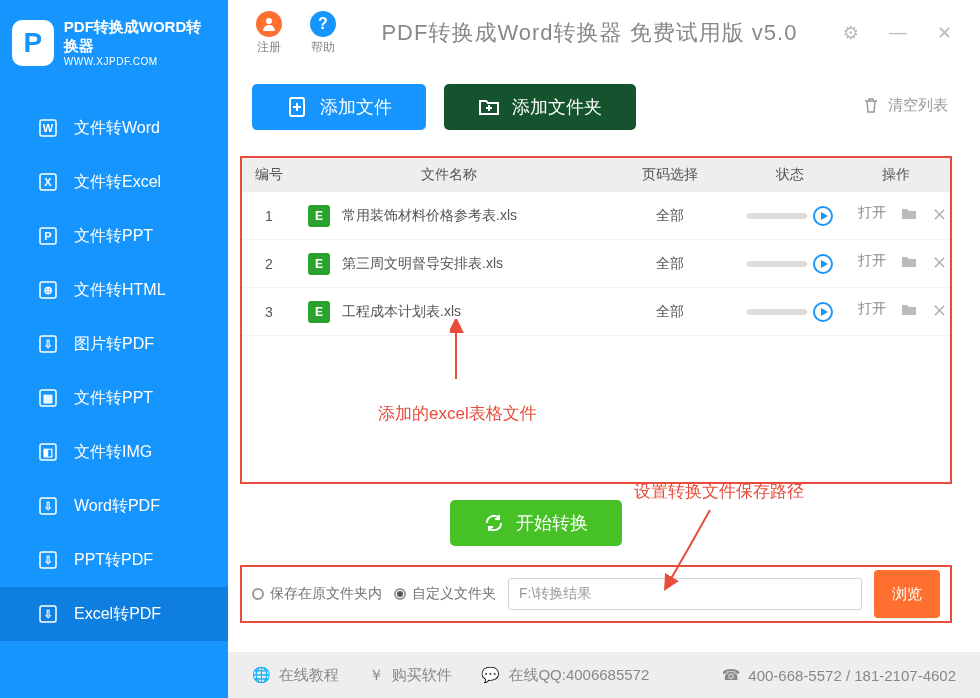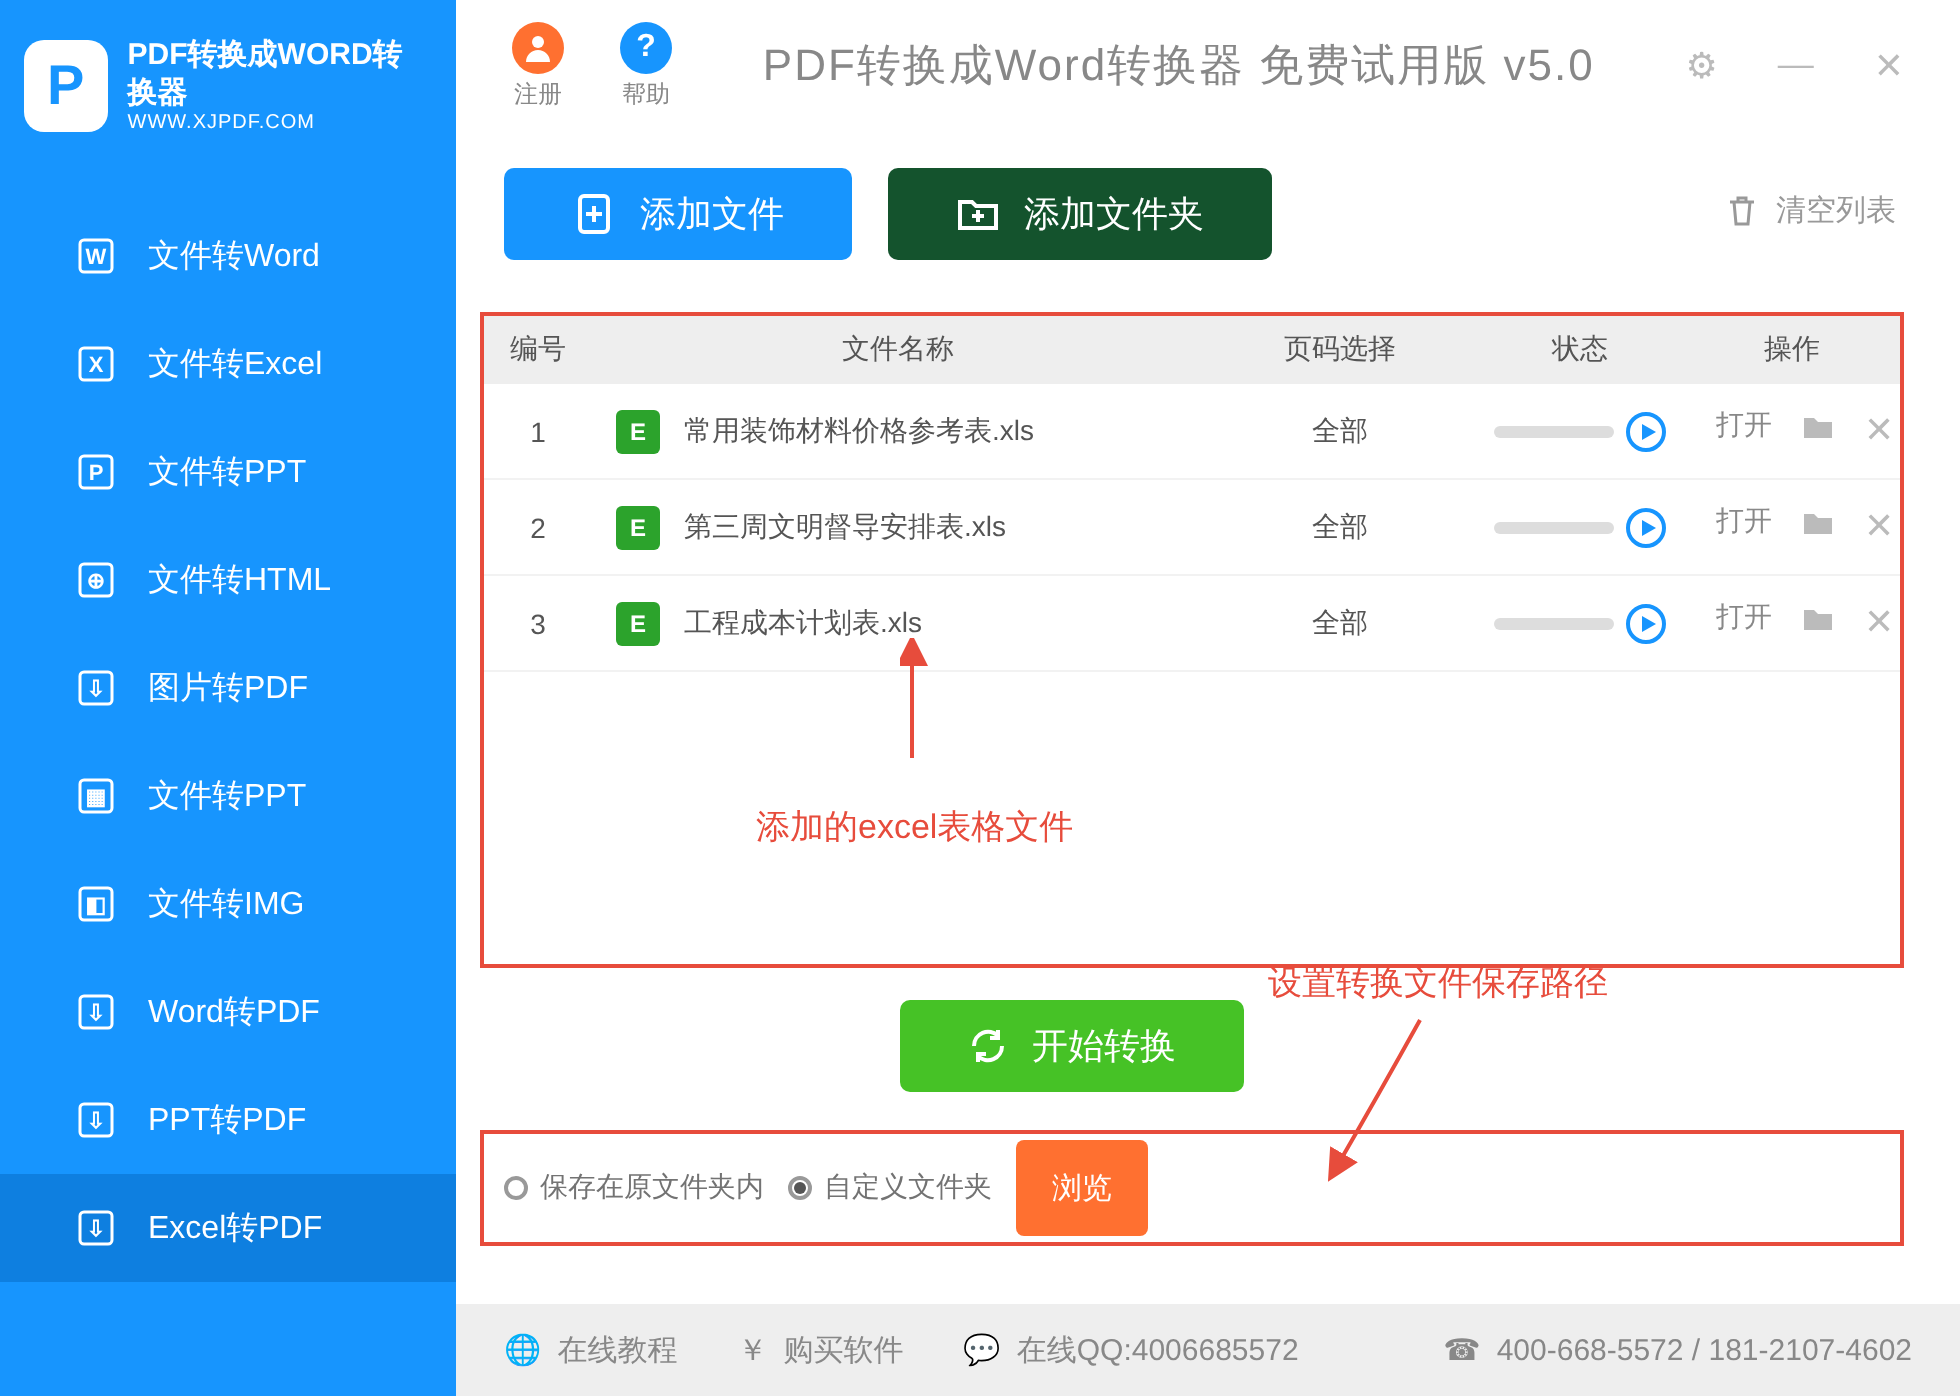--- a/index.html
+++ b/index.html
@@ -331,20 +331,21 @@
 
 <div class="save-section">
   <label class="radio-wrap">
     <span class="radio"></span>
     <span>保存在原文件夹内</span>
   </label>
   <label class="radio-wrap">
     <span class="radio checked"></span>
     <span>自定义文件夹</span>
   </label>
+  <input class="path-input" value="F:\转换结果" style="">
   <div class="btn btn-browse">浏览</div>
 </div>
 
 <div class="footer">
   <div class="footer-item">
     <span>🌐</span>
     <span>在线教程</span>
   </div>
   <div class="footer-item">
     <span>￥</span>

